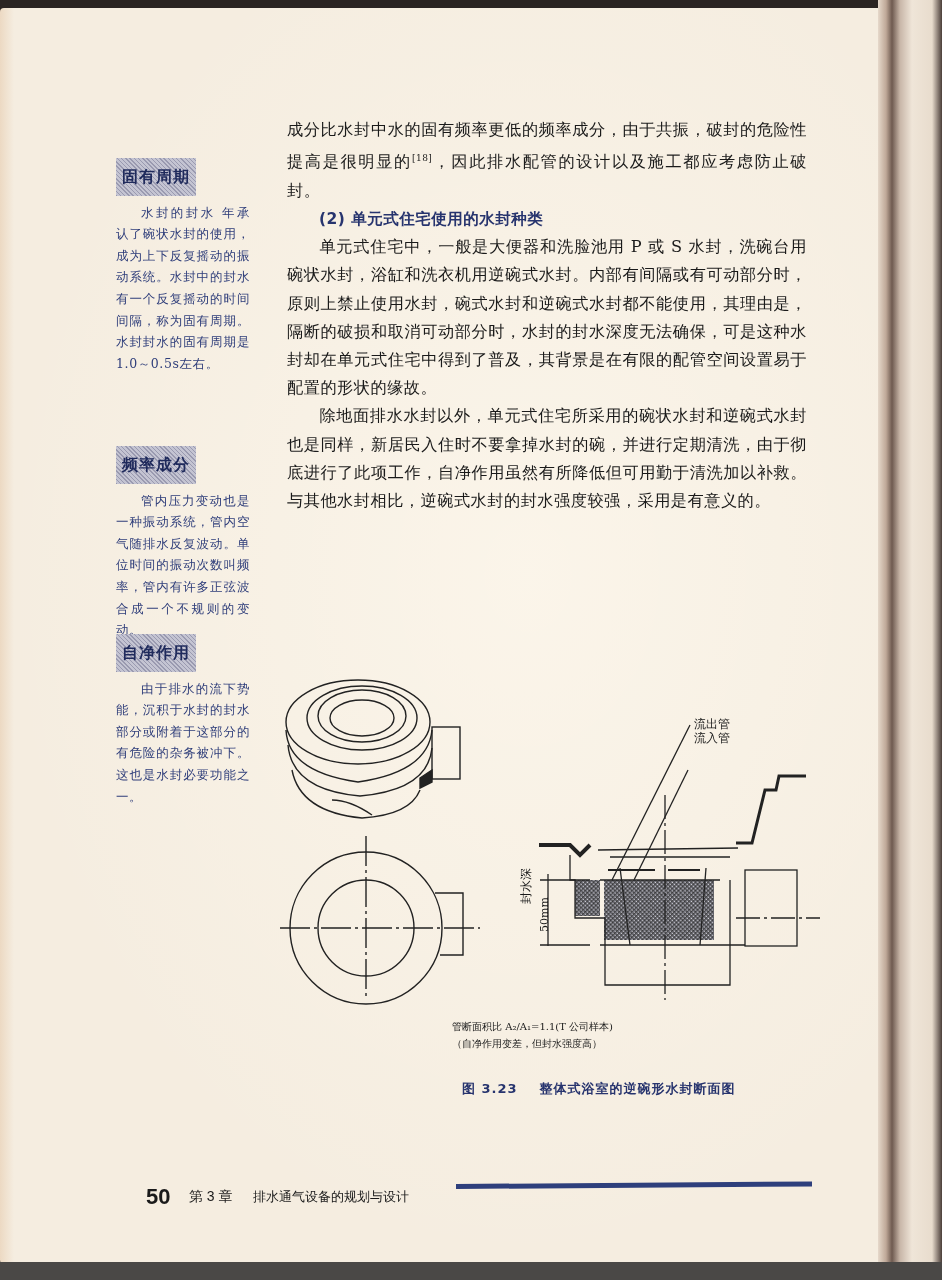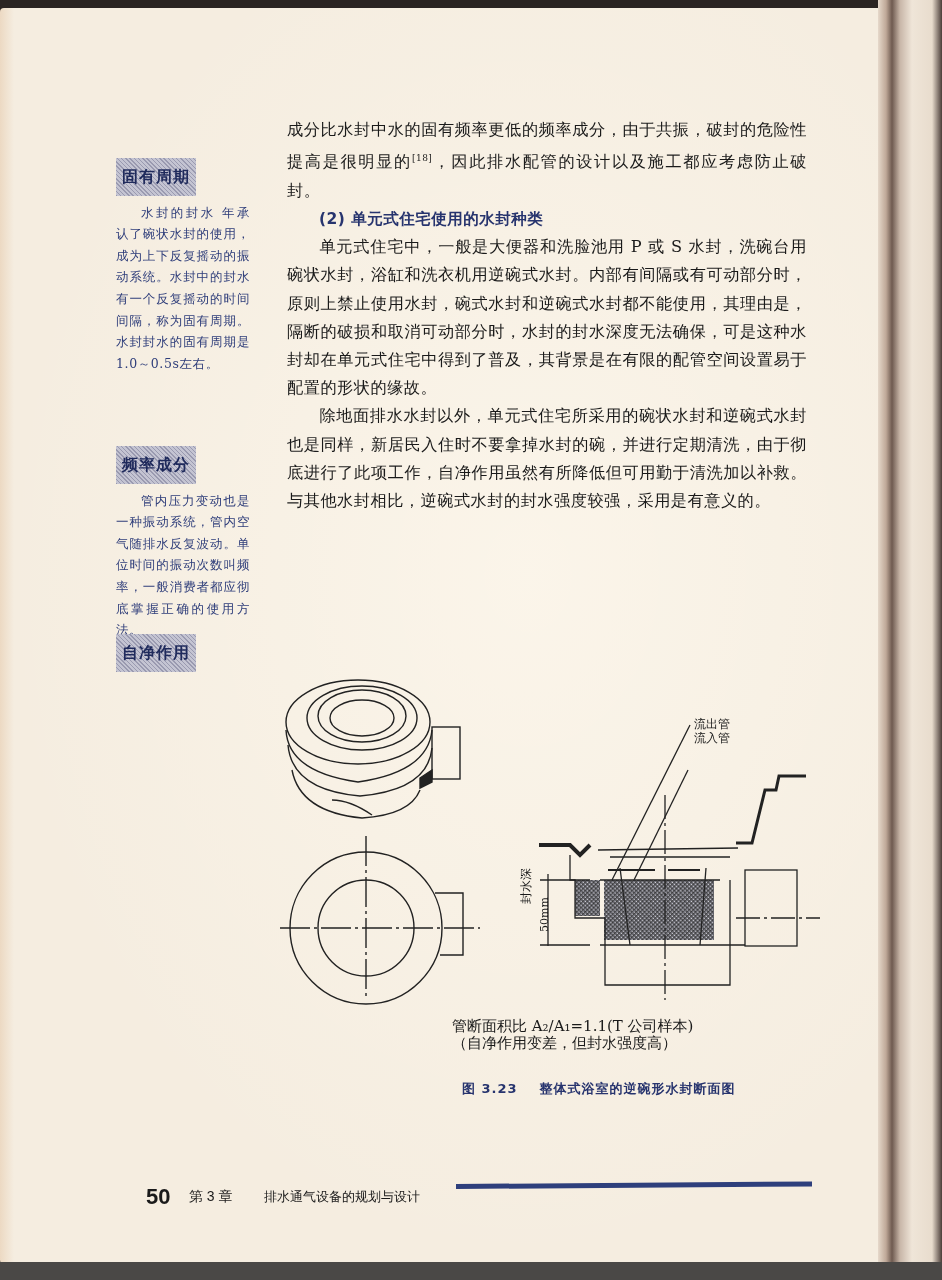--- a/index.html
+++ b/index.html
@@ -36,49 +36,50 @@
   
   .main { position:absolute; left:287px; width:520px; color:#1a1a1a; font-size:16.2px; line-height:28.2px; letter-spacing:0.5px; text-align:justify; }
   .main p { margin:0; }
   .indent { text-indent:2em; }
   .sec-heading { color:#27346e; font-weight:bold; font-family:"DejaVu Sans","Liberation Sans",sans-serif; font-size:15.5px; padding-left:32px; }
   sup { font-size:9px; }
 
   
   .figure { position:absolute; left:280px; top:660px; width:560px; height:440px; }
   .fig-label { position:absolute; font-size:12px; color:#1a1a1a; }
-  .caption-note { position:absolute; left:452px; top:1018px; font-size:15px; line-height:17px; color:#1a1a1a; }
+  .caption-note { position:absolute; left:452px; top:1018px; font-size:10px; line-height:17px; color:#1a1a1a; }
   .fig-title { position:absolute; left:462px; top:1080px; font-size:13px; color:#27346e; font-weight:bold; font-family:"DejaVu Sans","Liberation Sans",sans-serif; letter-spacing:1px; }
   .fig-title .num { margin-right:22px; }
 
   
   .footer { position:absolute; left:146px; top:1184px; font-family:"Liberation Sans","DejaVu Sans",sans-serif; color:#1a1a1a; }
   .page-num { font-size:22px; font-weight:bold; vertical-align:middle; }
   .chapter { font-size:14px; margin-left:14px; vertical-align:middle; }
-  .chapter-title { font-size:13px; margin-left:27px; vertical-align:middle; }
+  .chapter-title { font-size:13px; margin-left:16px; vertical-align:middle; }
   .footer-rule { position:absolute; left:456px; top:1184px; width:356px; height:5px; background:#2e3f7c; transform:rotate(-0.4deg); transform-origin:left; }
 </style>
 </head>
 <body>
 
 <div class="top-shadow"></div>
 <div class="page"></div>
 <div class="page-right-strip"></div>
 <div class="bottom-shadow"></div>
 
 <div class="sidebar" style="top:158px;">
   <div class="side-tag">固有周期</div>
   <div class="side-text">水封的封水 年承认了碗状水封的使用，成为上下反复摇动的振动系统。水封中的封水有一个反复摇动的时间间隔，称为固有周期。水封封水的固有周期是1.0～0.5s左右。</div>
 </div>
 <div class="sidebar" style="top:418px;margin-top:28px;">
   <div class="side-tag">频率成分</div>
-  <div class="side-text">管内压力变动也是一种振动系统，管内空气随排水反复波动。单位时间的振动次数叫频率，一般消费者都应彻底掌握正确的使用方法。</div>
+  <div class="side-text">管内压力变动也是一种振动系统，管内空气随排水反复波动。单位时间的振动次数叫频率，管内有许多正弦波合成一个不规则的变动。</div>
 </div>
 <div class="sidebar" style="top:634px;">
   <div class="side-tag">自净作用</div>
+  <div class="side-text">由于排水的流下势能，沉积于水封的封水部分或附着于这部分的有危险的杂务被冲下。这也是水封必要功能之一。</div>
 </div>
 
 <div class="main" style="top:116px;">
   <p><span>成分比水封中水的固有频率更低的频率成分，由于共振，破封的危险性提高是很明显的</span><sup>[18]</sup><span>，因此排水配管的设计以及施工都应考虑防止破封。</span></p>
   <p class="sec-heading">(2) 单元式住宅使用的水封种类</p>
   <p class="indent">单元式住宅中，一般是大便器和洗脸池用 P 或 S 水封，洗碗台用碗状水封，浴缸和洗衣机用逆碗式水封。内部有间隔或有可动部分时，原则上禁止使用水封，碗式水封和逆碗式水封都不能使用，其理由是，隔断的破损和取消可动部分时，水封的封水深度无法确保，可是这种水封却在单元式住宅中得到了普及，其背景是在有限的配管空间设置易于配置的形状的缘故。</p>
   <p class="indent">除地面排水水封以外，单元式住宅所采用的碗状水封和逆碗式水封也是同样，新居民入住时不要拿掉水封的碗，并进行定期清洗，由于彻底进行了此项工作，自净作用虽然有所降低但可用勤于清洗加以补救。与其他水封相比，逆碗式水封的封水强度较强，采用是有意义的。</p>
 </div>
 
 <svg class="figure" viewBox="280 660 560 440" width="560" height="440" style="position:absolute;left:280px;top:660px;">

